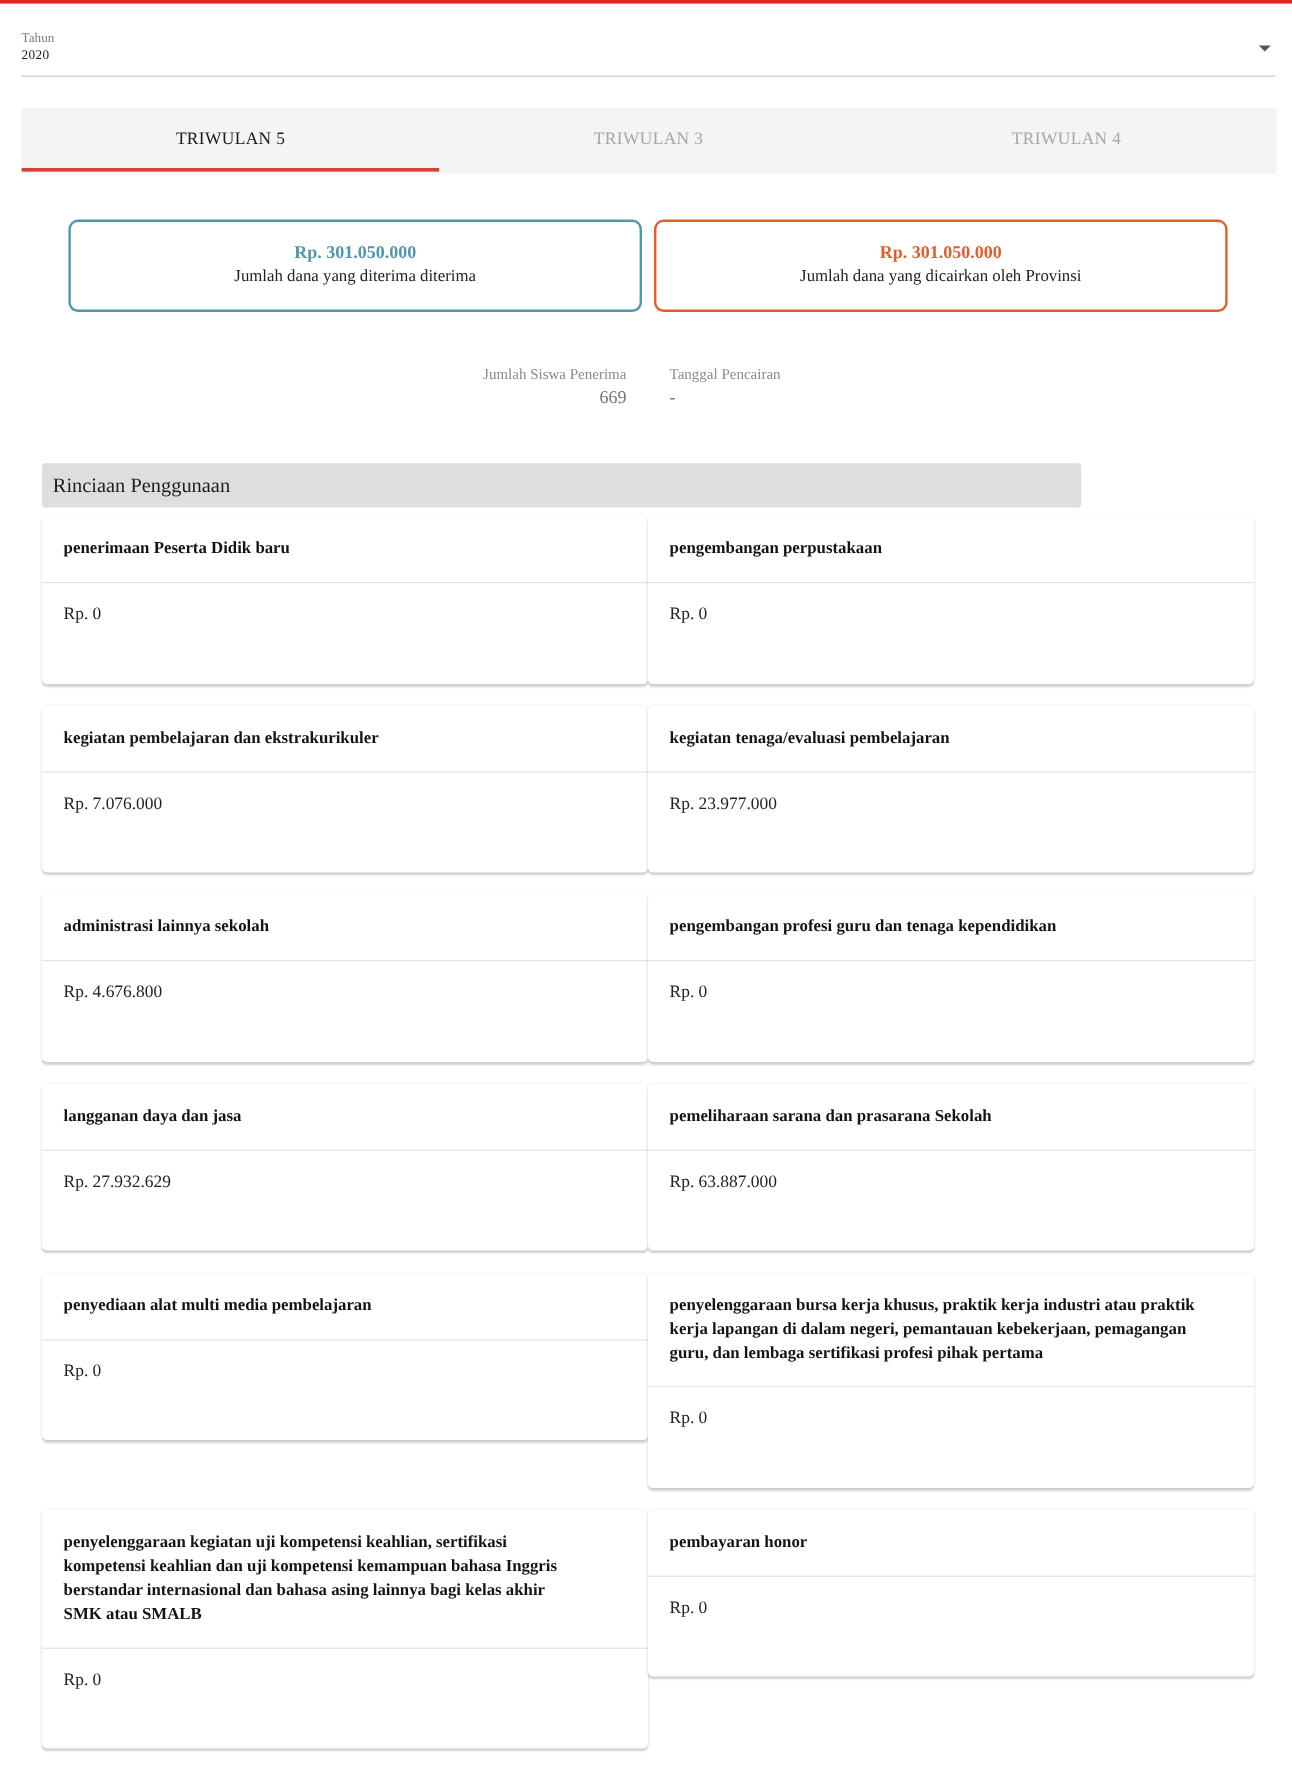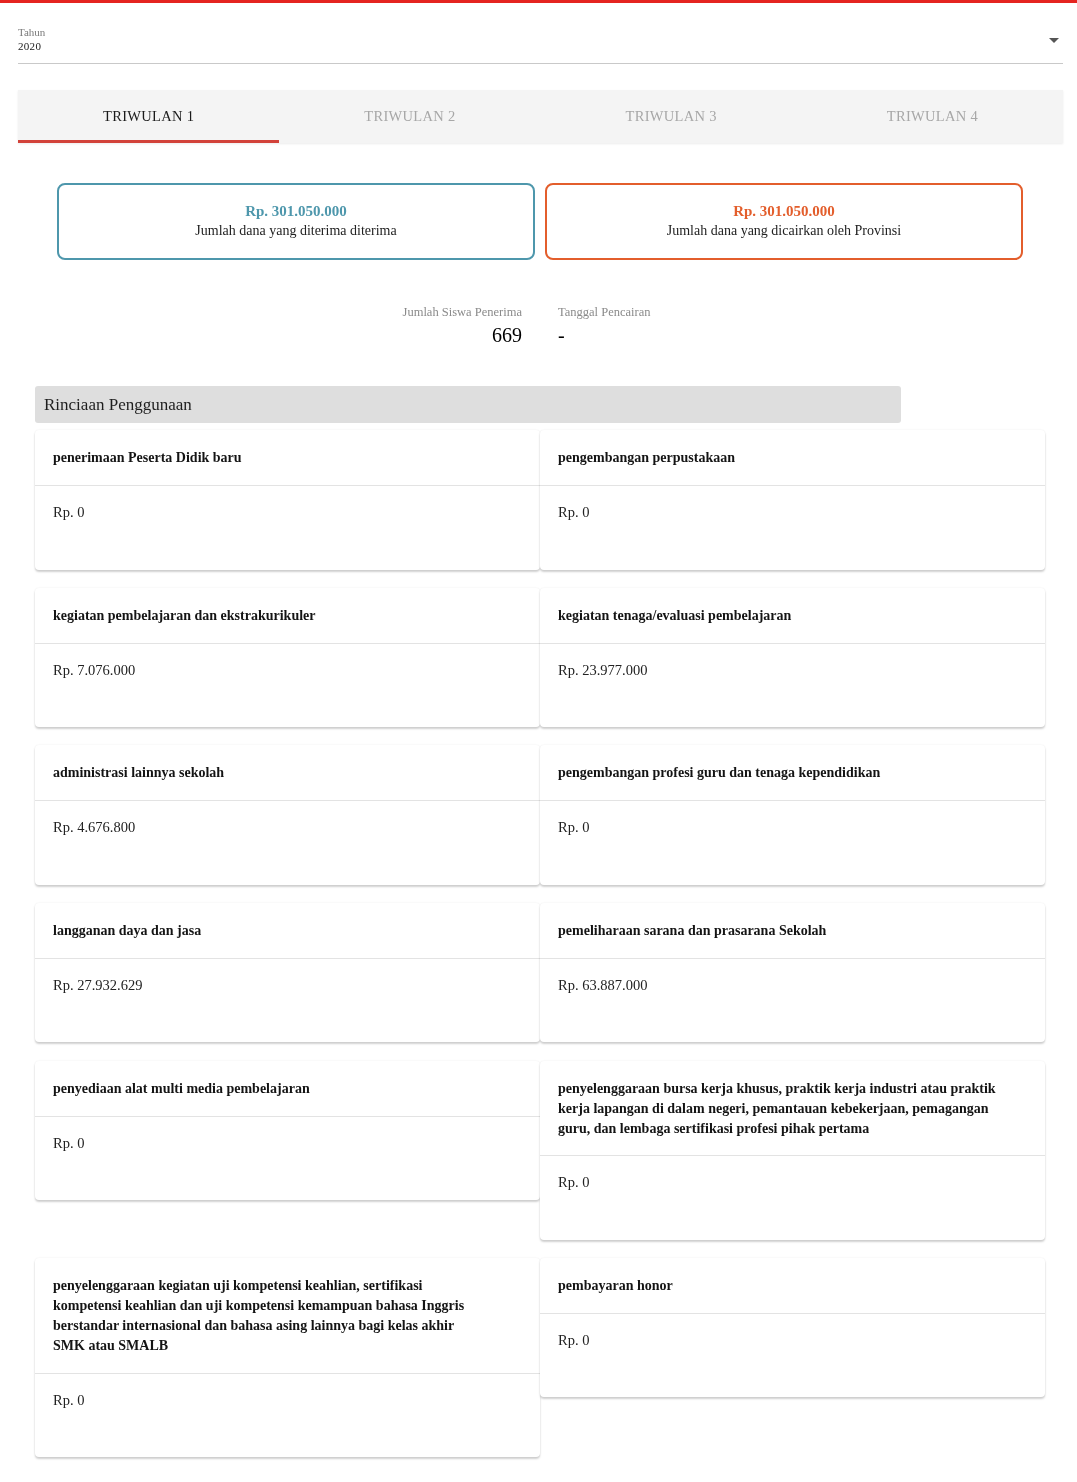--- a/index.html
+++ b/index.html
@@ -30,21 +30,21 @@
     .summary-box.prov { left: 545px; border-color: #e35e2c; }
     .summary-amount { margin-top: 18px; font-size: 15px; font-weight: bold; }
     .summary-box.school .summary-amount { color: #4e97ac; }
     .summary-box.prov .summary-amount { color: #e35e2c; }
     .summary-desc { margin-top: 3px; font-size: 14px; color: #222; }
 
     
     .info-students { position: absolute; left: 360px; top: 305px; width: 162px; text-align: right; }
     .info-date { position: absolute; left: 558px; top: 305px; width: 200px; text-align: left; }
     .info-label { font-size: 12.5px; color: #8a8a8a; }
-    .info-value { margin-top: 4px; font-size: 20px; color: #000000; }
+    .info-value { margin-top: 4px; font-size: 15px; color: #737373; }
 
     
     .section-header { position: absolute; left: 35px; top: 386px; width: 866px; height: 37px; background: #dedede;
       border-radius: 3px; padding-left: 9px; display: flex; align-items: center; font-size: 17px; font-weight: 500; color: #1e1e1e; }
 
     
     .card { position: absolute; background: #fff; border-radius: 4px;
       box-shadow: 0 2px 2px rgba(0,0,0,0.18), 0 0 2px rgba(0,0,0,0.08); }
     .card .card-title { padding: 18px 18px 0 18px; font-size: 14px; font-weight: bold; color: #141414; line-height: 20px;
       border-bottom: 1px solid #e3e3e3; }
@@ -57,22 +57,21 @@
 
 <div class="top-bar"></div>
 
 <div class="year-field">
   <span class="year-label">Tahun</span>
   <span class="year-value">2020</span>
   <span class="year-caret"></span>
 </div>
 
 <div class="tabs">
-  <div class="tab active">TRIWULAN 1</div>
-  <div class="tab">TRIWULAN 2</div>
+  <div class="tab active">TRIWULAN 5</div>
   <div class="tab">TRIWULAN 3</div>
   <div class="tab">TRIWULAN 4</div>
 </div>
 
 <div class="summary-box school">
   <div class="summary-amount">Rp. 301.050.000</div>
   <div class="summary-desc">Jumlah dana yang diterima diterima</div>
 </div>
 <div class="summary-box prov">
   <div class="summary-amount">Rp. 301.050.000</div>

